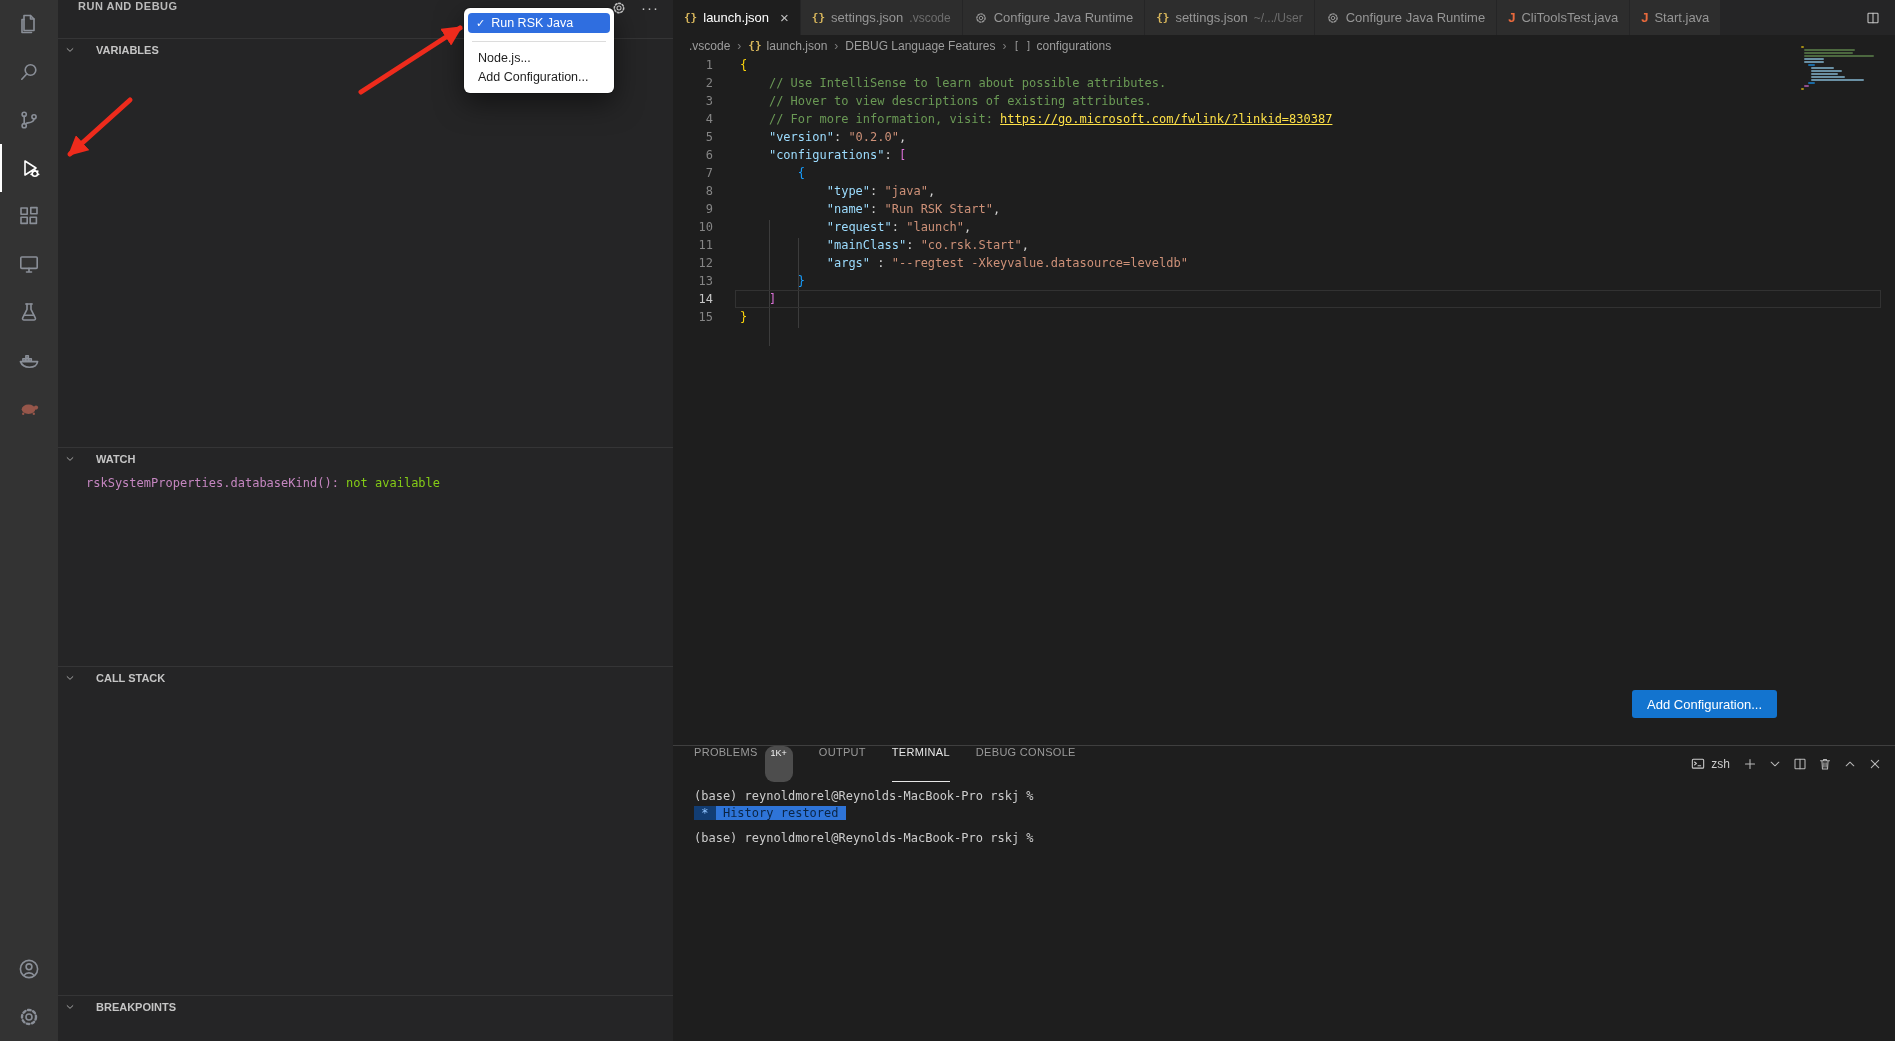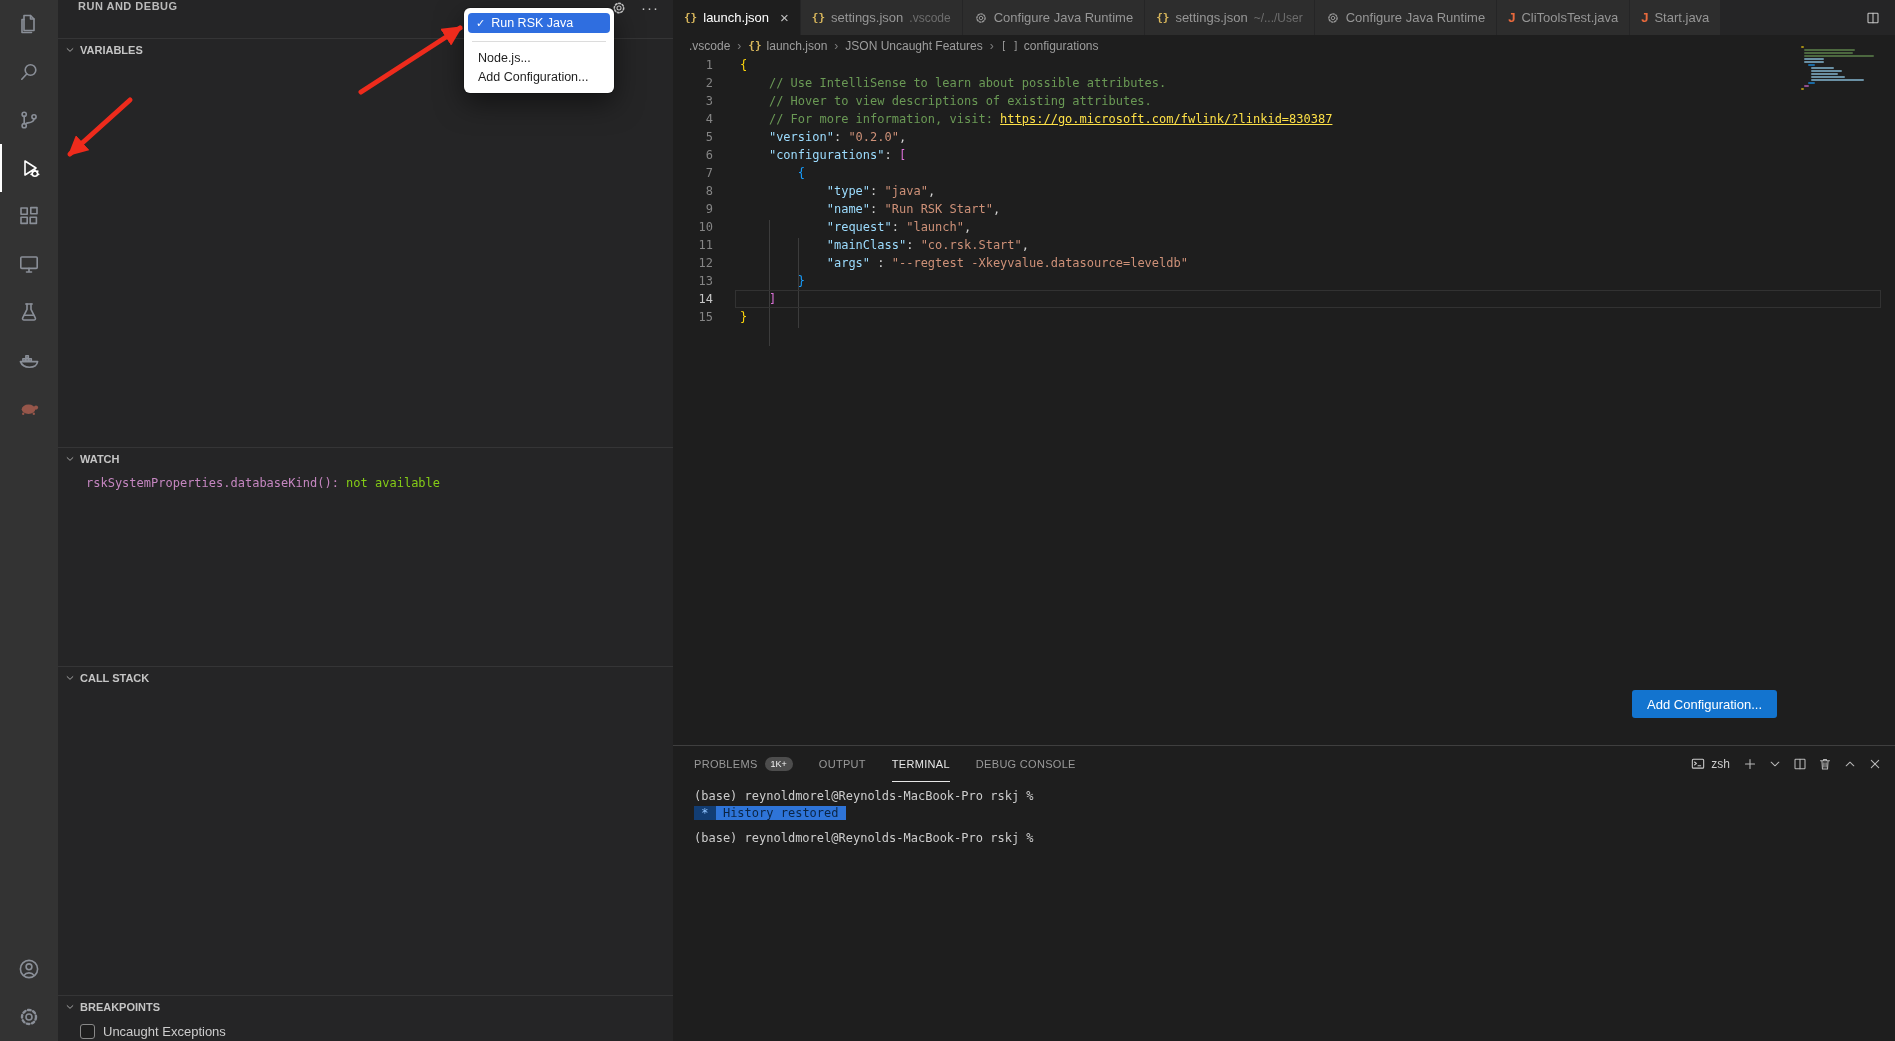--- a/index.html
+++ b/index.html
@@ -17,21 +17,21 @@
   .ab-item{width:58px;height:48px;display:flex;align-items:center;justify-content:center;color:#8a8f98;cursor:pointer}
   .ab-item.active{color:#ffffff;box-shadow:inset 2px 0 0 #ffffff}
 
   
   .sidebar{position:absolute;left:58px;top:0;width:615px;height:100%;background:#252526}
   .sidebar-header{position:absolute;top:0;left:0;right:0;height:35px;display:flex;align-items:flex-start;padding:0 14px 0 20px}
   .sidebar-title{font-size:11px;font-weight:700;letter-spacing:.5px;color:#bbbbbb}
   .sb-actions{margin-left:auto;display:flex;align-items:center;gap:14px;color:#c5c5c5}
   .sb-dots{font-size:15px;letter-spacing:1px;line-height:10px;cursor:pointer}
   .section{position:absolute;left:0;right:0}
-  .section-header{height:22px;display:flex;align-items:center;gap:4px;padding-left:6px;
+  .section-header{height:22px;display:flex;align-items:center;gap:20px;padding-left:6px;
     font-size:11px;font-weight:700;color:#c5c5c5;border-top:1px solid rgba(130,130,130,.18);cursor:pointer}
   .chev{color:#c5c5c5}
   .watch-item{padding:7px 0 0 28px;font-family:"DejaVu Sans Mono",monospace;font-size:12px}
   .watch-expr{color:#c586c0}
   .watch-value{color:#84cc16;}
   .bp-item{display:flex;align-items:center;gap:8px;padding:7px 0 0 22px;font-size:13px;color:#cccccc}
   .bp-check{width:15px;height:15px;border:1px solid #888888;border-radius:3px;background:#1e1e1e;cursor:pointer}
 
   
   .editor{position:absolute;left:673px;top:0;right:0;height:745px;background:#1e1e1e}
@@ -70,21 +70,21 @@
   .c-b3{color:#179fff}
   .minimap{position:absolute;top:46px;right:14px;width:80px}
   .mm-row{height:2px;margin-bottom:1px;opacity:.6;border-radius:1px}
   .addconfig{position:absolute;right:118px;top:690px;height:28px;padding:0 15px;border:none;border-radius:3px;
     color:#ffffff;font-size:13px;font-family:"Liberation Sans",sans-serif;cursor:pointer}
 
   
   .panel{position:absolute;left:673px;top:745px;right:0;bottom:0;background:#1e1e1e;border-top:1px solid #3f3f3f}
   .panel-header{position:absolute;top:0;left:0;right:0;height:36px;display:flex;align-items:center;padding:0 12px 0 21px}
   .panel-tabs{display:flex;height:100%}
-  .panel-tab{display:flex;align-items:center;gap:7px;height:100%;margin-right:26px;font-size:11px;
+  .panel-tab{display:flex;gap:7px;height:100%;margin-right:26px;font-size:11px;
     letter-spacing:.3px;color:#9a9a9a;cursor:pointer;font-weight:400}
   .panel-tab.active{color:#e7e7e7;box-shadow:inset 0 -1px 0 #e7e7e7}
   .badge{background:#4d4d4d;color:#f2f2f2;font-size:9px;padding:2px 6px;border-radius:9px;letter-spacing:0}
   .panel-actions{margin-left:auto;display:flex;align-items:center;gap:9px;color:#b8b8b8}
   .pa{cursor:pointer}
   .zsh{display:flex;align-items:center;gap:5px;font-size:12px;color:#cccccc;cursor:pointer;margin-right:3px}
   .terminal{position:absolute;top:42px;left:21px;right:20px;bottom:0;font-family:"DejaVu Sans Mono",monospace;
     font-size:12px;line-height:17px;color:#cccccc;cursor:text}
   .t-line{height:17px;white-space:pre}
   .t-blank{height:8px}
@@ -295,24 +295,20 @@
           <div class="section-header">
             <span class="icon i12 chev">
               <svg viewBox="0 0 24 24">
                 <g fill="none" stroke="currentColor" stroke-width="1.6" stroke-linecap="round" stroke-linejoin="round">
                   <path d="M6.3 9.3l5.7 5.4 5.7-5.4"></path>
                 </g>
               </svg>
             </span>
             <span>BREAKPOINTS</span>
           </div>
-          <div class="bp-item">
-            <span class="bp-check"></span>
-            <span>Uncaught Exceptions</span>
-          </div>
         </div>
       </div>
   </aside>
 
   <main class="editor">
     <div class="tabbar">
       <div class="tabs" id="tabs">
           <div class="tab active">
             <span class="ficon-json">{}</span>
             <span class="tab-label">launch.json</span>
@@ -374,21 +370,21 @@
         <span class="bc-item">
           <span>.vscode</span>
         </span>
         <span class="bc-sep">›</span>
         <span class="bc-item">
           <span class="ficon-json">{}</span>
           <span>launch.json</span>
         </span>
         <span class="bc-sep">›</span>
         <span class="bc-item">
-          <span>JSON Uncaught Features</span>
+          <span>DEBUG Language Features</span>
         </span>
         <span class="bc-sep">›</span>
         <span class="bc-item">
           <span class="bc-arr">[ ]</span>
           <span>configurations</span>
         </span>
       </div>
     <div class="code" id="code">
       <div class="guide" style="left:96px;top:164px;height:126px"></div>
       <div class="guide" style="left:125px;top:182px;height:90px"></div>

